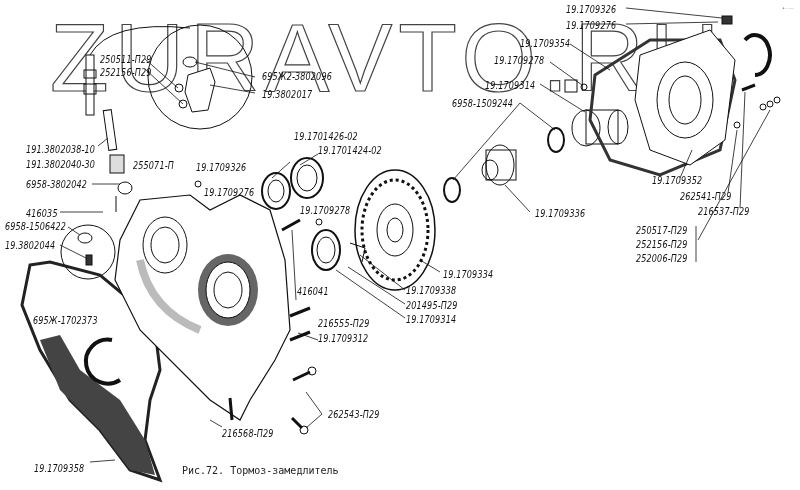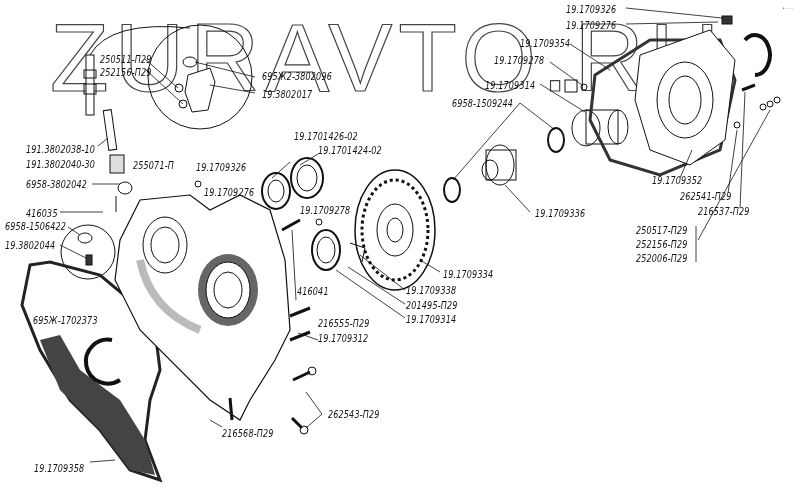--- a/index.html
+++ b/index.html
@@ -196,13 +196,14 @@
   <div class="lbl" style="left:485px;top:79px">19.1709314</div>
   <div class="lbl" style="left:452px;top:97px">6958-1509244</div>
   <div class="lbl" style="left:535px;top:207px">19.1709336</div>
   <div class="lbl" style="left:652px;top:174px">19.1709352</div>
   <div class="lbl" style="left:680px;top:190px">262541-П29</div>
   <div class="lbl" style="left:698px;top:205px">216537-П29</div>
   <div class="lbl" style="left:636px;top:224px">250517-П29</div>
   <div class="lbl" style="left:636px;top:238px">252156-П29</div>
   <div class="lbl" style="left:636px;top:252px">252006-П29</div>
 
+  <div class="caption">Рис.72. Тормоз-замедлитель</div>
 </div>
 
 </body></html>

